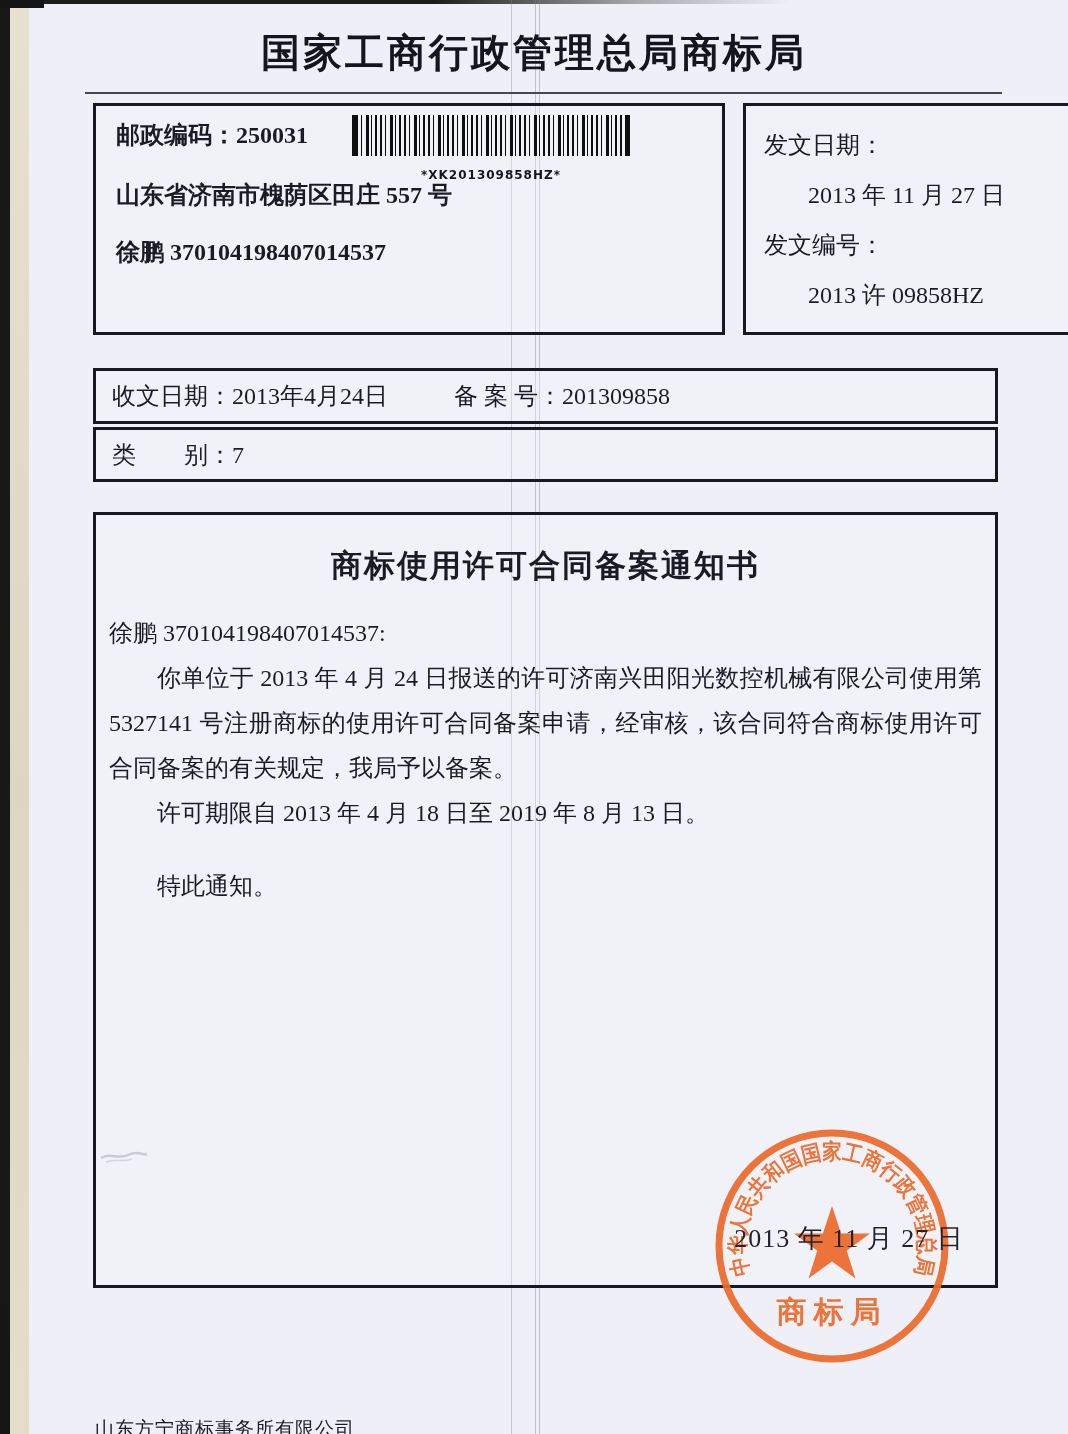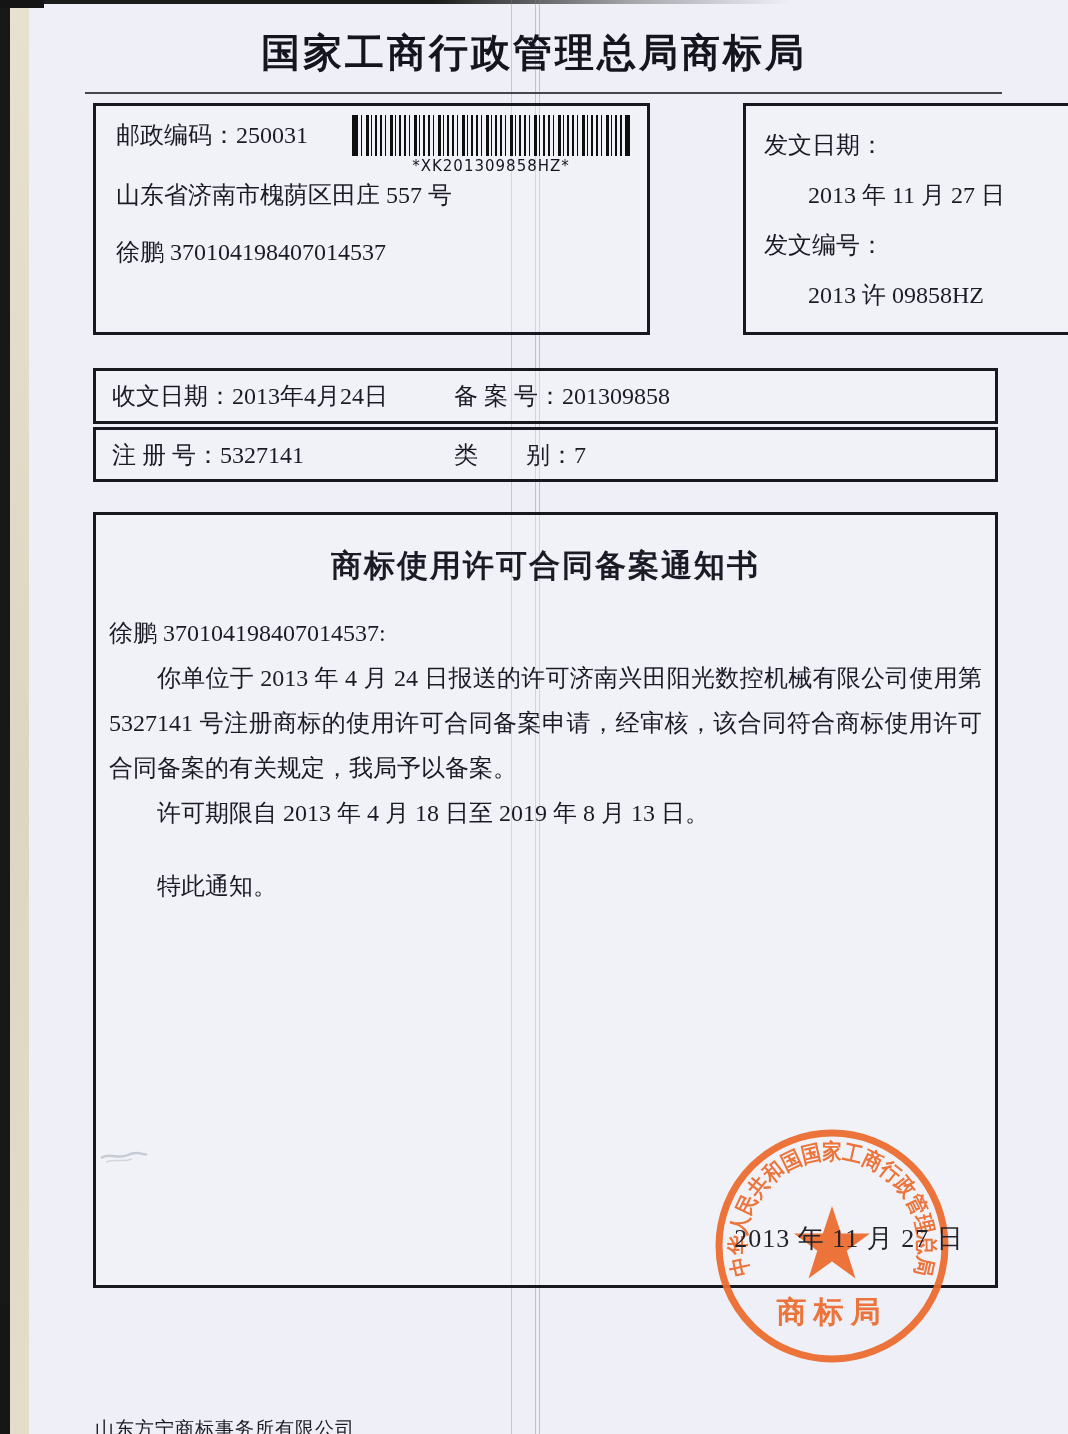--- a/index.html
+++ b/index.html
@@ -20,35 +20,35 @@
   .fold-line-2{position:absolute;left:535px;top:0;width:5px;height:1434px;
     background:linear-gradient(90deg,rgba(125,130,148,.42) 0 1px,transparent 1px 4px,rgba(125,130,148,.42) 4px 5px);}
   .smudge{position:absolute;left:98px;top:1146px;opacity:.65;}
 
   
   .doc-title{position:absolute;left:0;top:26px;width:1068px;text-align:center;
     font-size:39px;font-weight:bold;letter-spacing:3px;color:#15151f;}
   .title-rule{position:absolute;left:85px;top:92px;width:917px;height:2px;background:#46464f;}
 
   .box{position:absolute;box-sizing:border-box;border:3px solid #181820;background:rgba(244,245,250,.35);}
-  .addr-box{left:93px;top:103px;width:557px;height:232px;}
+  .addr-box{left:93px;top:103px;width:632px;height:232px;font-weight:bold;}
   .issue-box{left:743px;top:103px;width:346px;height:232px;}
   .line{position:absolute;font-size:24px;white-space:nowrap;}
 
   
   .barcode-wrap{position:absolute;left:256px;top:9px;width:278px;text-align:center;}
   .barcode-bars{height:41px;border-left:4px solid #0e0e0e;border-right:4px solid #0e0e0e;
     background:repeating-linear-gradient(90deg,
       #0e0e0e 0 2px,transparent 2px 5px,
       #0e0e0e 5px 6px,transparent 6px 10px,
       #0e0e0e 10px 13px,transparent 13px 15px,
       #0e0e0e 15px 16px,transparent 16px 19px,
       #0e0e0e 19px 21px,transparent 21px 24px);}
-  .barcode-caption{font-family:"DejaVu Sans","Liberation Sans",sans-serif;font-size:15px;
-    letter-spacing:1px;color:#15151f;margin-top:1px;}
+  .barcode-caption{font-family:"DejaVu Sans","Liberation Sans",sans-serif;font-size:12px;
+    letter-spacing:1px;color:#15151f;margin-top:12px;}
 
   
   .info-row{display:flex;align-items:center;padding-left:16px;font-size:24px;gap:36px;}
   .row1{left:93px;top:368px;width:905px;height:56px;}
   .row2{left:93px;top:427px;width:905px;height:55px;}
   .cell-a{width:306px;white-space:nowrap;}
   .cell-b{white-space:nowrap;}
 
   
   .notice-box{left:93px;top:512px;width:905px;height:776px;}
@@ -99,21 +99,20 @@
     <div class="line" style="left:62px;top:73px;">2013 年 11 月 27 日</div>
     <div class="line" style="left:18px;top:123px;">发文编号：</div>
     <div class="line" style="left:62px;top:173px;">2013 许 09858HZ</div>
   </div>
 
   <div class="box info-row row1">
     <span class="cell-a"><span>收文日期：</span><span>2013年4月24日</span></span>
     <span class="cell-b"><span>备 案 号：</span><span>201309858</span></span>
   </div>
   <div class="box info-row row2">
-    <span class="cell-a"><span>注 册 号：</span><span>5327141</span></span>
     <span class="cell-b"><span>类　　别：</span><span>7</span></span>
   </div>
 
   <div class="box notice-box">
     <div class="notice-title">商标使用许可合同备案通知书</div>
     <div class="notice-body">
       <div class="salutation">徐鹏 370104198407014537:</div>
       <p class="para">你单位于 2013 年 4 月 24 日报送的许可济南兴田阳光数控机械有限公司使用第 5327141 号注册商标的使用许可合同备案申请，经审核，该合同符合商标使用许可合同备案的有关规定，我局予以备案。</p>
       <p class="para">许可期限自 2013 年 4 月 18 日至 2019 年 8 月 13 日。</p>
       <div class="closing">特此通知。</div>

